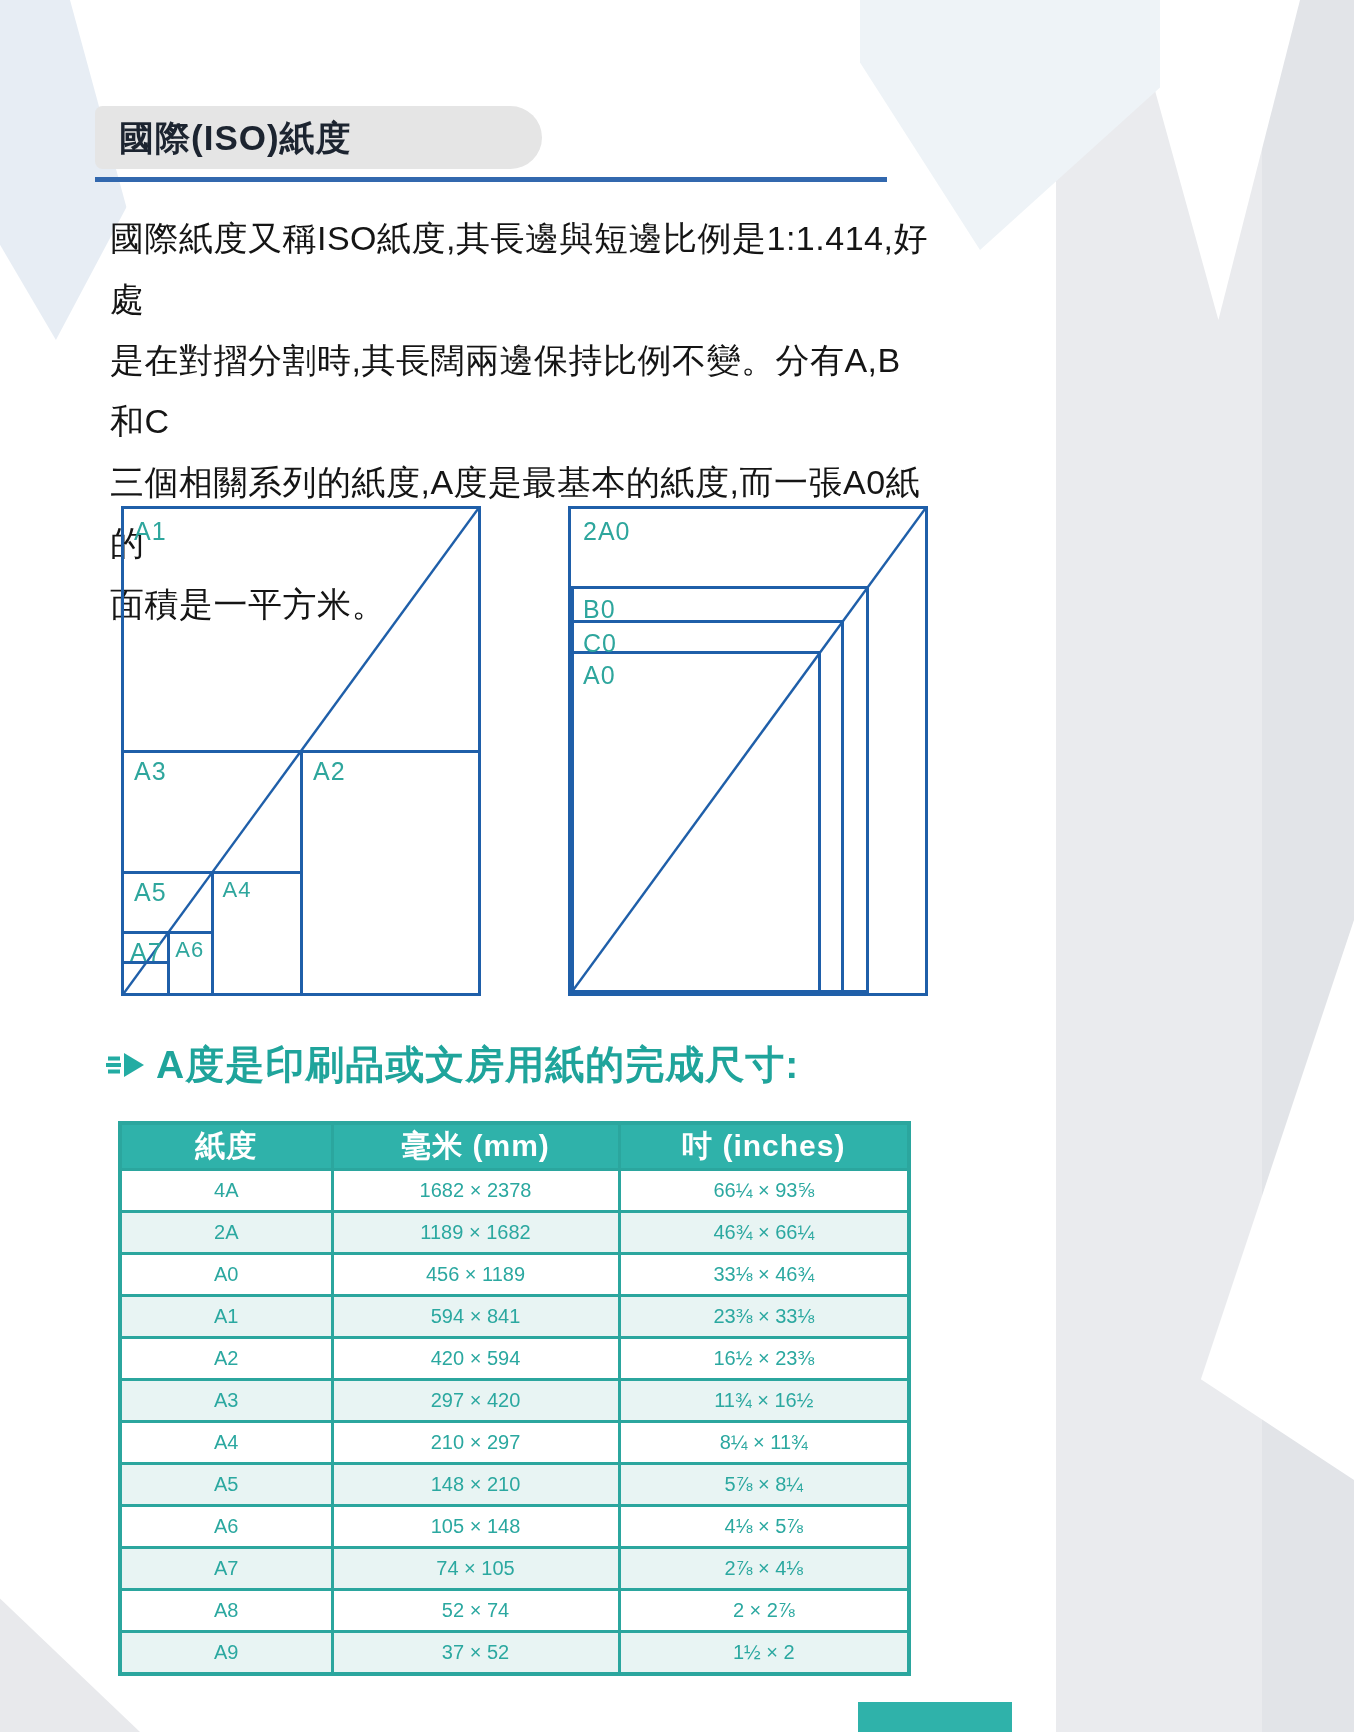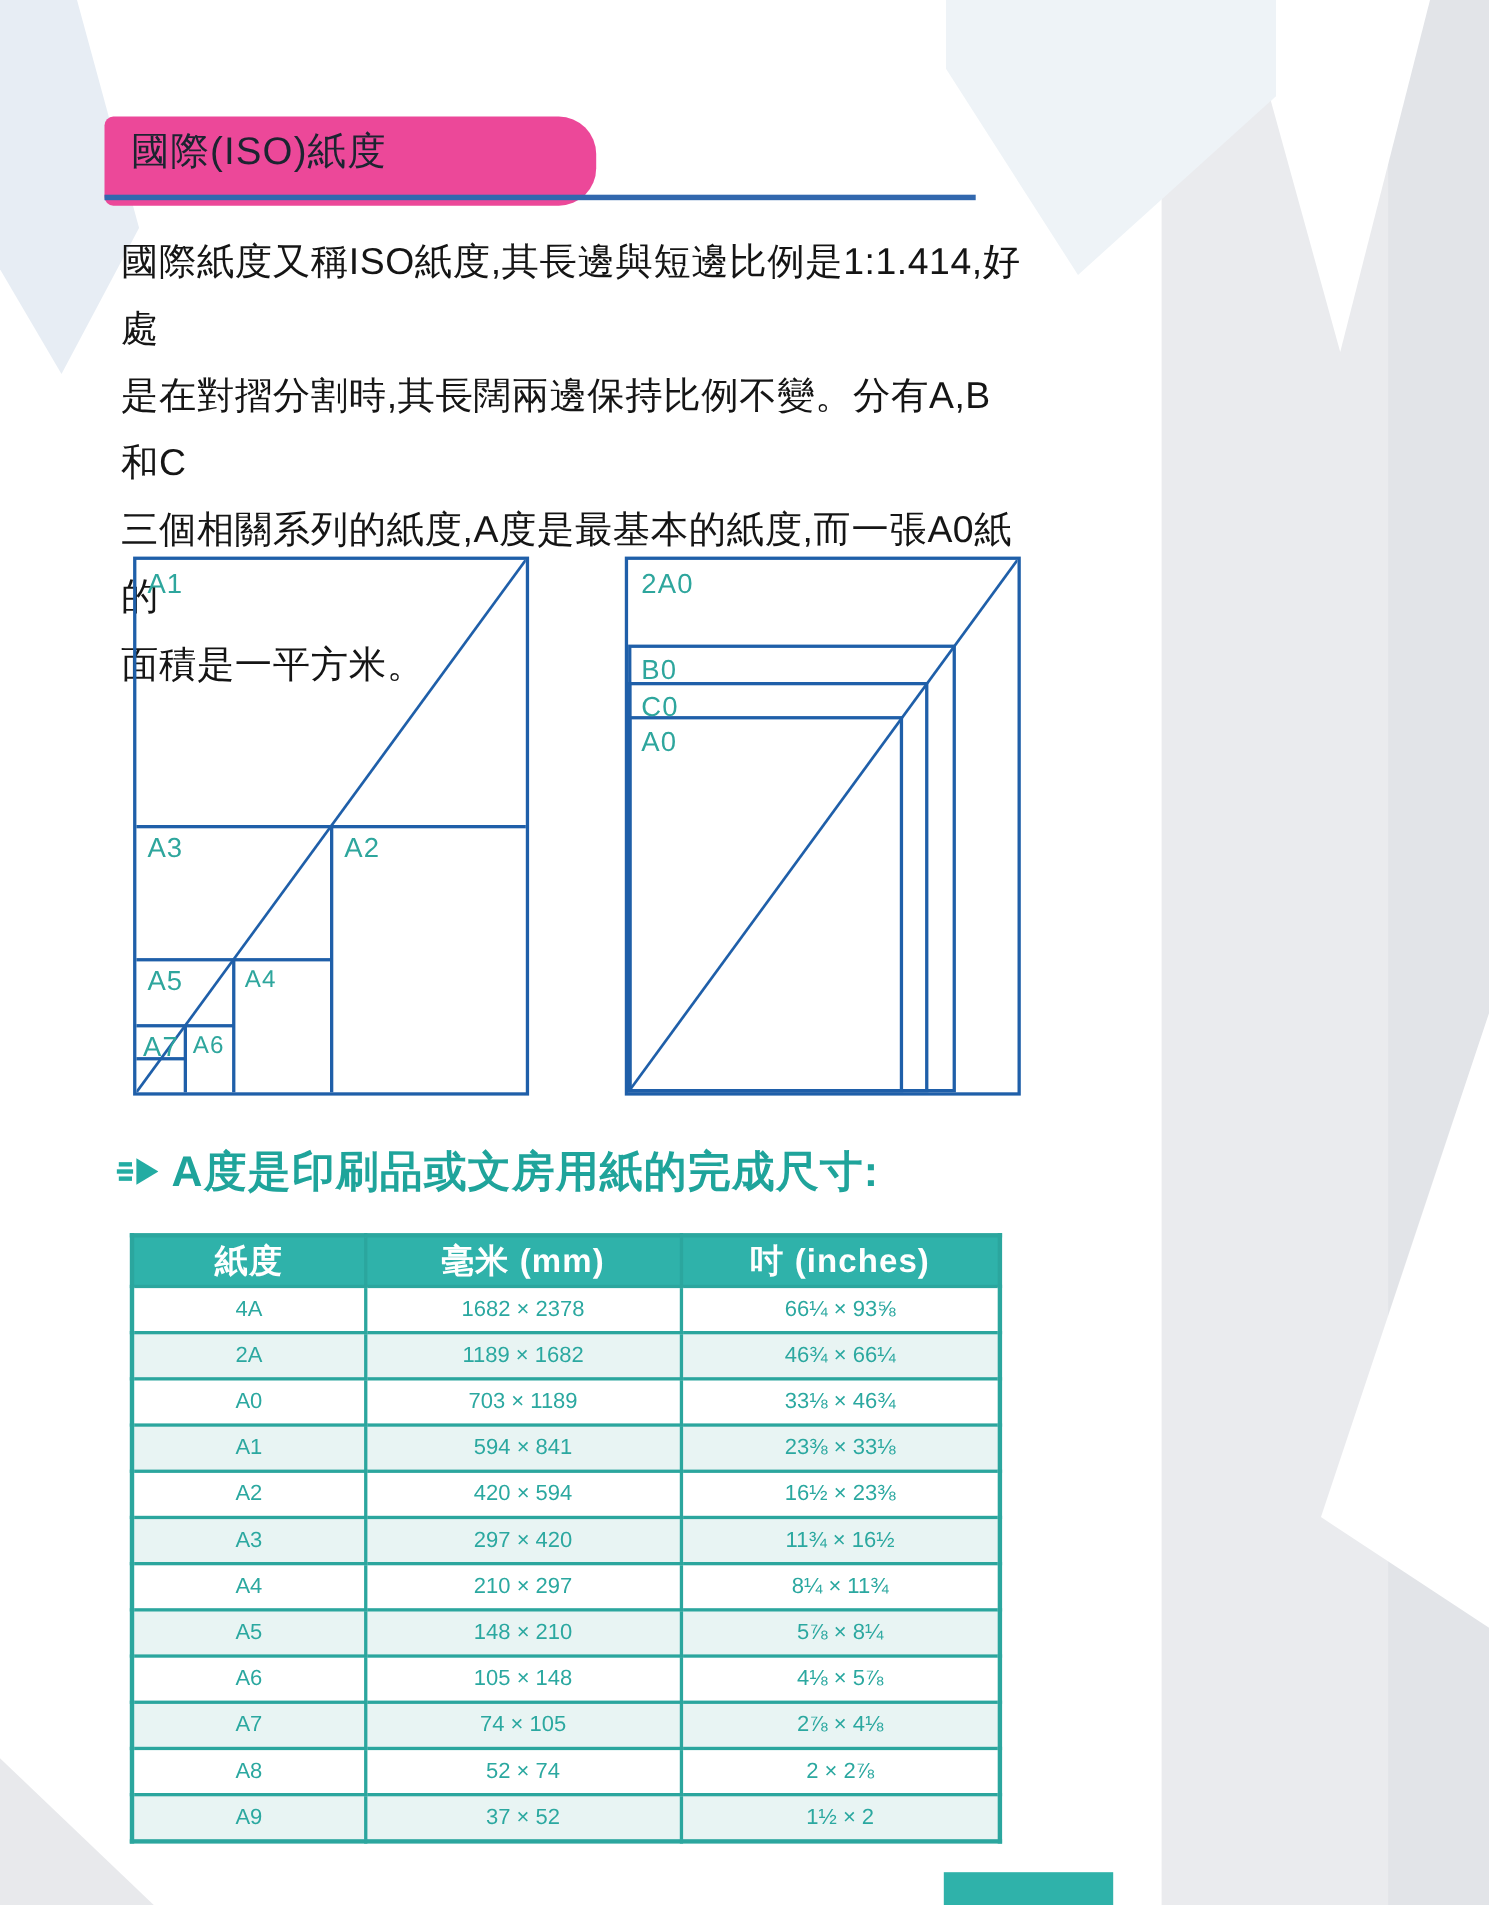--- a/index.html
+++ b/index.html
@@ -19,22 +19,22 @@
       clip-path:polygon(100% 0,12% 82%,100% 100%);}
   .bg-top-left{left:0;top:0;width:430px;height:340px;background:#e7edf4;
       clip-path:polygon(0 0,55% 0,13% 100%,0 72%);}
   .bg-top-left-white{left:70px;top:0;width:260px;height:210px;background:#ffffff;
       clip-path:polygon(0 0,100% 0,22% 100%);}
   .bg-bottom-left{left:0;top:1565px;width:140px;height:167px;background:#e8e9ec;
       clip-path:polygon(0 20%,100% 100%,0 100%);}
   .bg-teal-bar{left:858px;top:1702px;width:154px;height:30px;background:#2fb2aa;}
 
   
-  .banner{position:absolute;left:95px;top:106px;width:447px;height:81px;
-      background:#ec4899;border-radius:8px 34px 34px 8px;}
+  .banner{position:absolute;left:95px;top:106px;width:447px;height:63px;
+      background:#e5e5e5;border-radius:8px 34px 34px 8px;font-weight:bold;}
   .banner span{display:block;line-height:63px;padding-left:24px;
       font-size:35px;color:#1c2430;letter-spacing:1px;}
   .rule{position:absolute;left:95px;top:177px;width:792px;height:5px;background:#3268ae;}
 
   
   .intro{position:absolute;left:110px;top:208px;width:820px;
       font-size:34px;line-height:61px;color:#151515;letter-spacing:0.5px;}
 
   
   .diagram{position:absolute;top:506px;width:360px;height:490px;
@@ -161,21 +161,21 @@
       <td>1682 × 2378</td>
       <td>66¼ × 93⅝</td>
     </tr>
     <tr class="alt">
       <td>2A</td>
       <td>1189 × 1682</td>
       <td>46¾ × 66¼</td>
     </tr>
     <tr>
       <td>A0</td>
-      <td>703 × 1189</td>
+      <td>456 × 1189</td>
       <td>33⅛ × 46¾</td>
     </tr>
     <tr class="alt">
       <td>A1</td>
       <td>594 × 841</td>
       <td>23⅜ × 33⅛</td>
     </tr>
     <tr>
       <td>A2</td>
       <td>420 × 594</td>

